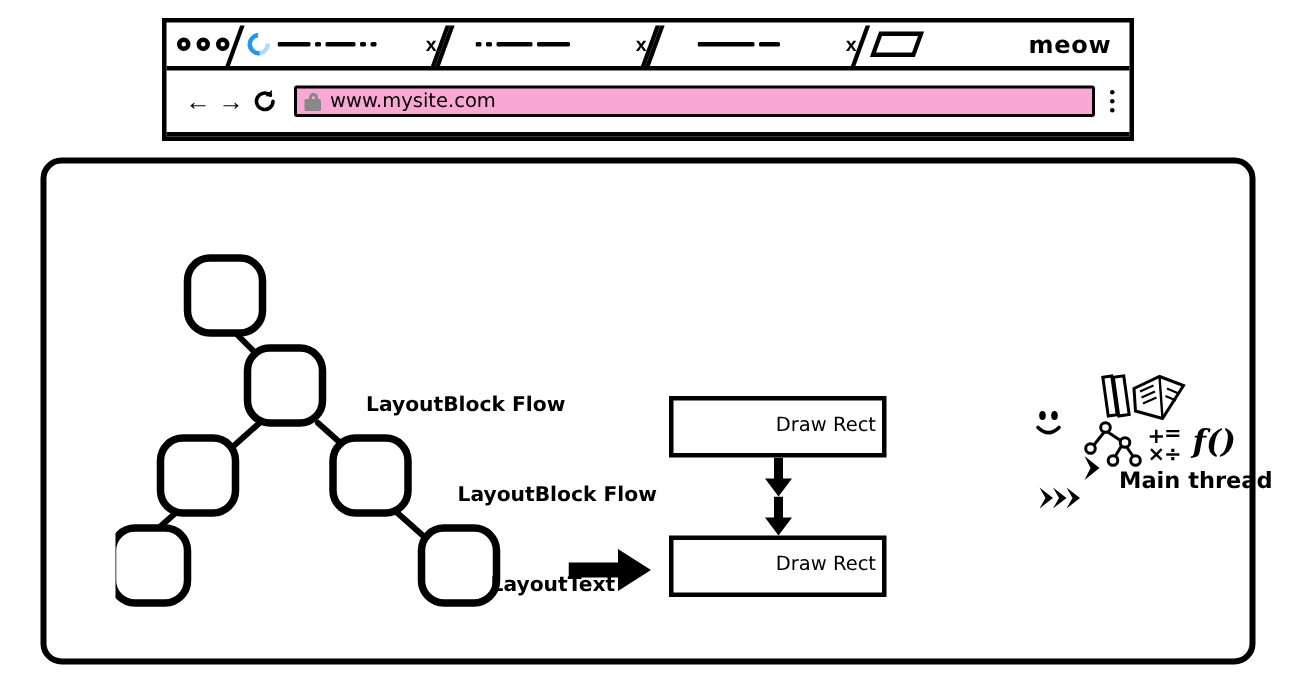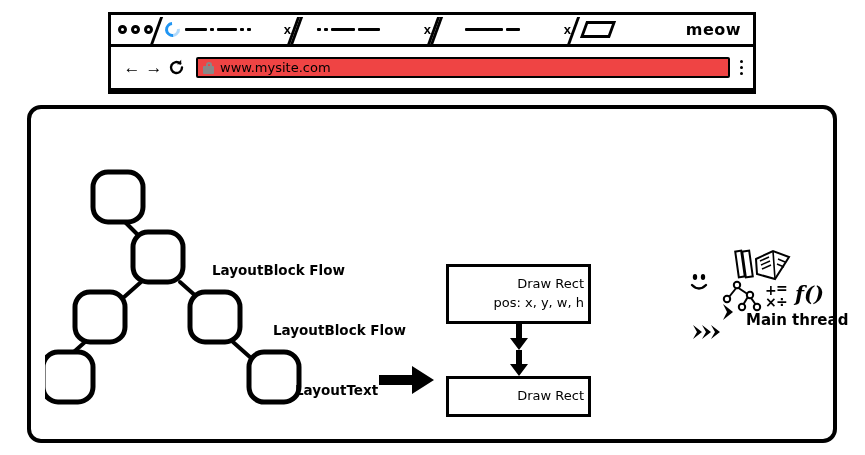--- a/index.html
+++ b/index.html
@@ -154,21 +154,21 @@
     flex: 1;
     height: 21px;
     margin-left: 9px;
     margin-right: 10px;
     border: 2px solid #000;
     border-radius: 2px;
     box-sizing: border-box;
     display: flex;
     align-items: center;
     padding: 0 5px;
-    background: #ef4444;
+    background: #f9a8d4;
   }
   #lock-icon {
     width: 11px;
     height: 12px;
     flex: none;
     margin-right: 6px;
     position: relative;
   }
   #lock-icon .body {
     position: absolute;
@@ -218,21 +218,21 @@
     top: 16px;
     font-size: 23px;
     font-weight: 700;
     letter-spacing: .2px;
     font-family: "DejaVu Sans", sans-serif;
   }
 
   
   #layout-tree {
     position: absolute;
-    left: 14px;
+    left: 46px;
     top: 55px;
     width: 340px;
     height: 265px;
     text-align: right;
   }
   #layout-tree svg { position: absolute; left: 0; top: 0; }
   .tree-label {
     position: absolute;
     font-size: 13.5px;
     font-weight: 700;
@@ -422,21 +422,20 @@
   <div id="flow-arrow">
     <svg width="56" height="30" viewBox="0 0 56 30">
       <path d="M0 10 H33 V1 L55 15 L33 29 V20 H0 Z" fill="#000"></path>
     </svg>
   </div>
 
   <div id="paint-records">
 
     <div class="paint-box">
       <div class="line">Draw Rect</div>
-      <div class="line">pos: x, y, w, h</div>
     </div>
 
     <div class="paint-arrow">
       <svg width="20" height="26" viewBox="0 0 20 26">
         <path d="M7 0 H13 V14 H19 L10 26 L1 14 H7 Z" fill="#000"></path>
       </svg>
     </div>
 
 
     <div class="paint-arrow">

